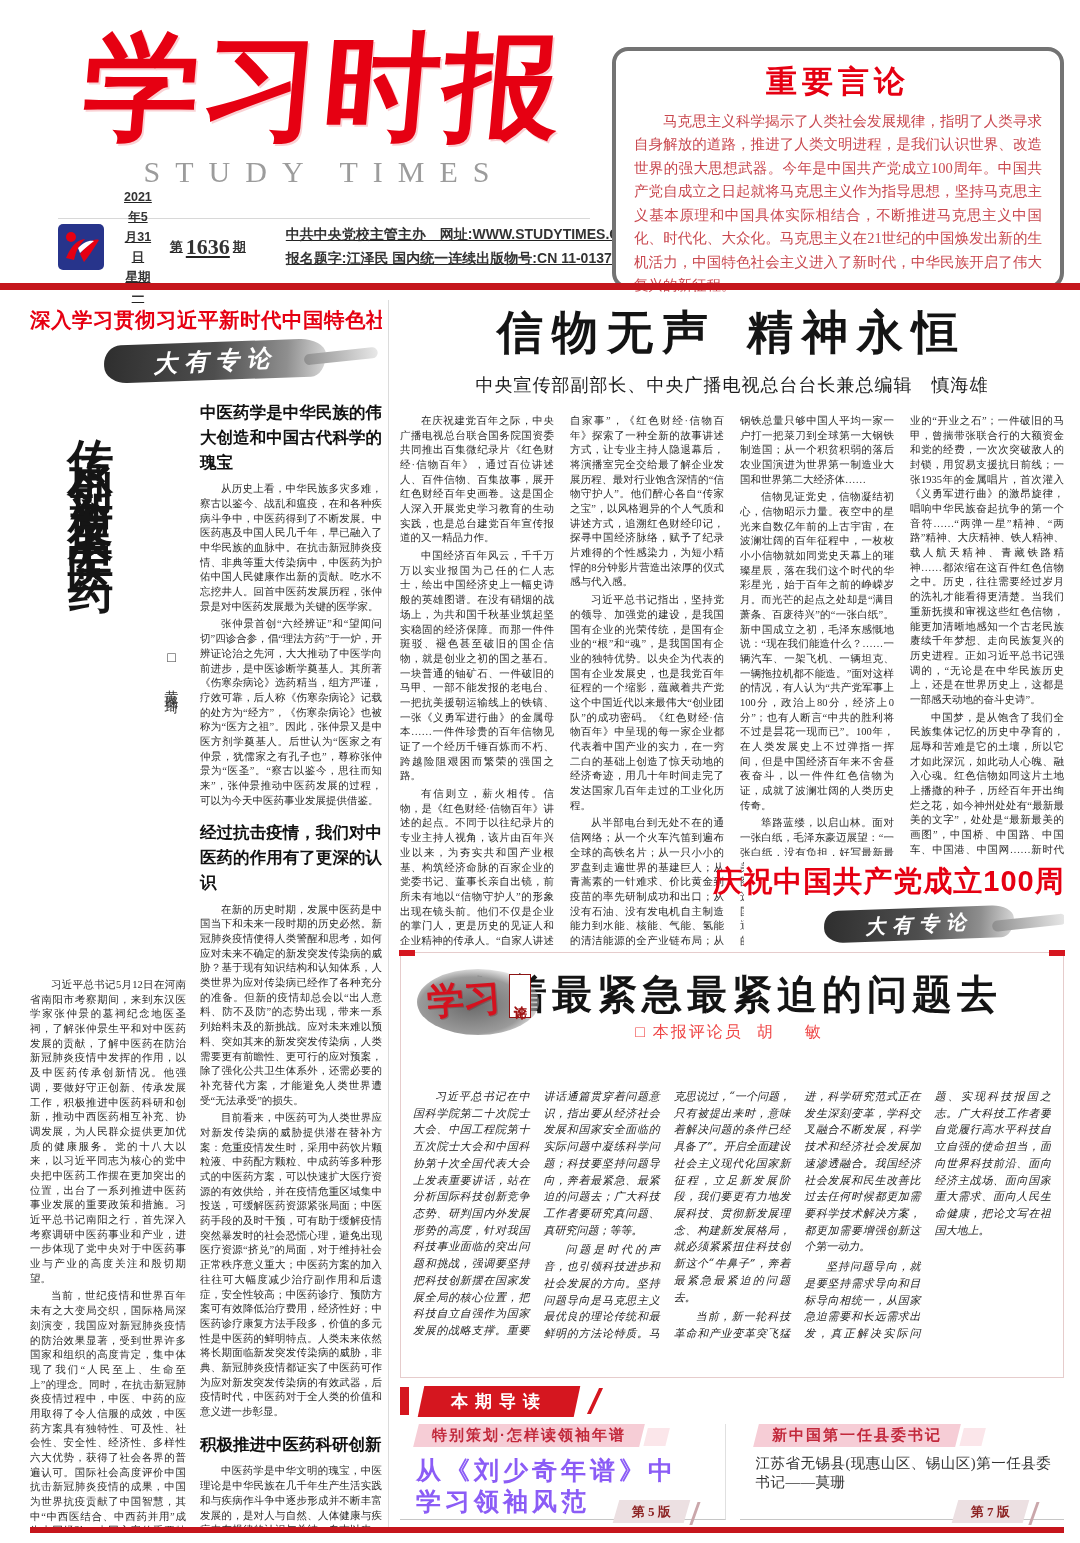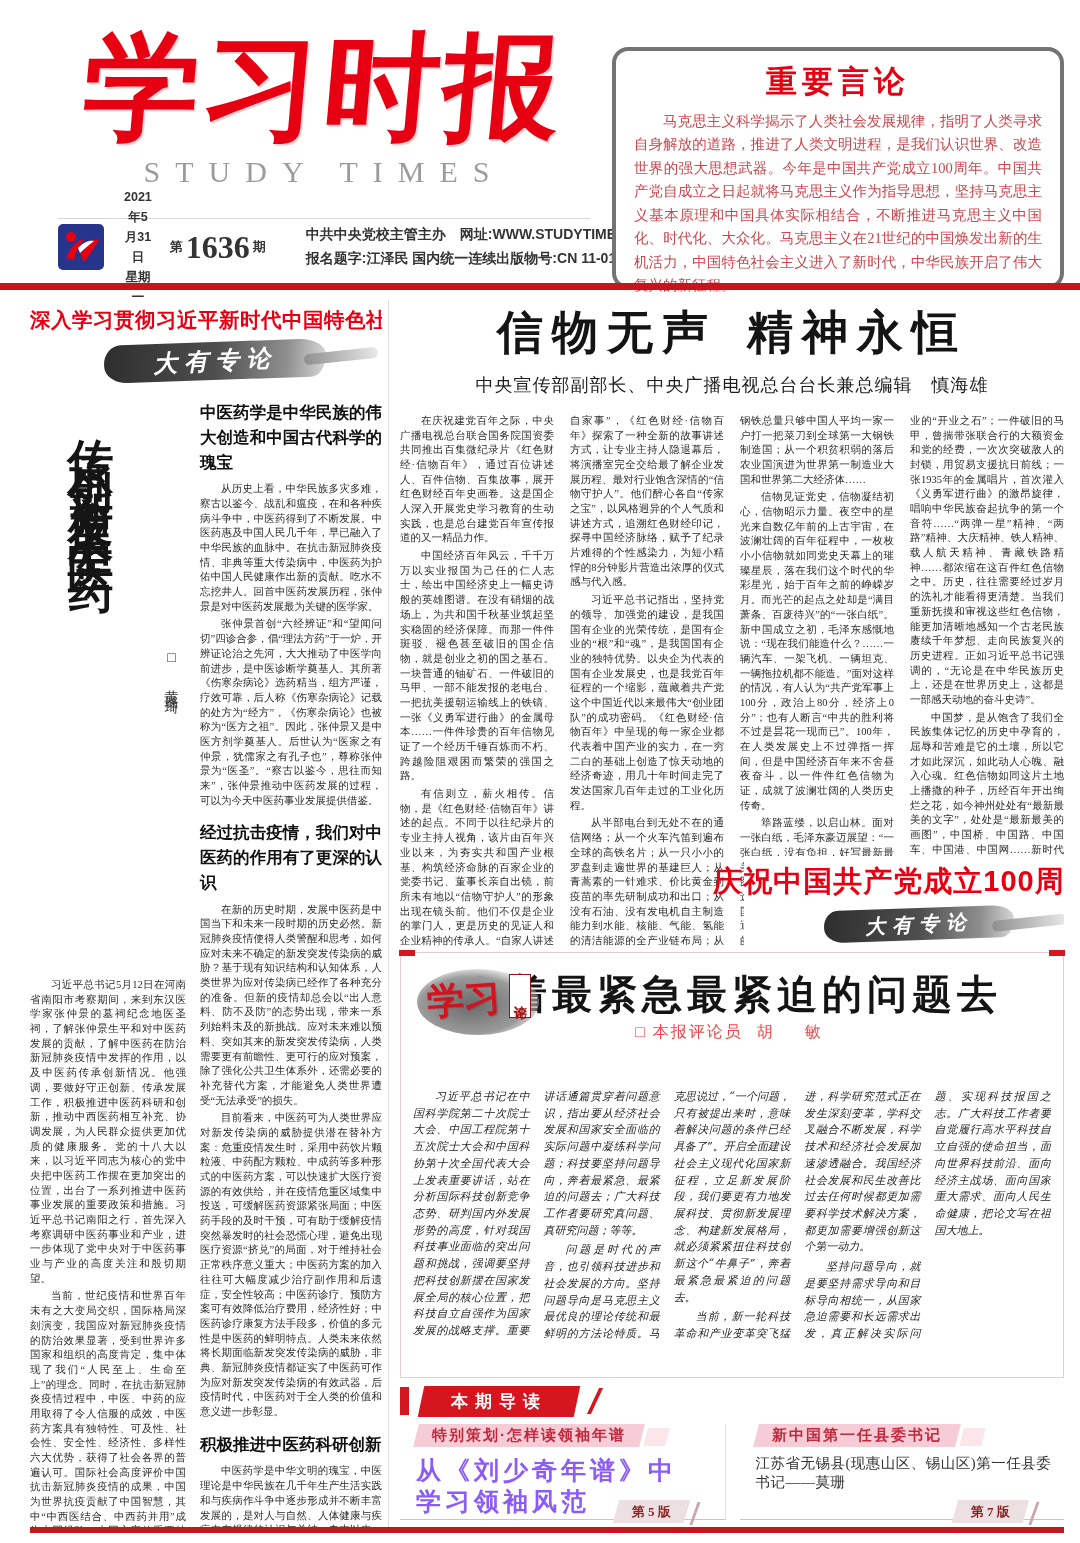--- a/index.html
+++ b/index.html
@@ -5,26 +5,26 @@
   html,body{margin:0;padding:0;background:#f2f2f2;}
   .page{position:relative;width:1080px;height:1543px;background:#fff;margin:0 auto;overflow:hidden;
         font-family:"Liberation Serif","DejaVu Serif",serif;color:#222;}
   
   .mast{position:absolute;left:58px;top:14px;width:532px;height:204px;text-align:center;border-bottom:1px solid #d8d8d8;}
   .mast-cn{font-size:116px;font-weight:900;color:#e60012;line-height:1.25;letter-spacing:4px;
            font-family:"DejaVu Serif",serif;transform:skewX(-5deg);display:inline-block;
            text-shadow:2px 2px 0 rgba(230,0,18,.18);}
   .mast-en{font-size:30px;color:#9c9c9c;letter-spacing:15px;margin-top:-4px;font-family:"Liberation Serif",serif;}
   .dateline{position:absolute;left:58px;top:221px;width:532px;height:52px;display:flex;align-items:center;
-            font-family:"Liberation Sans","DejaVu Sans",sans-serif;}
+            font-family:"Liberation Sans","DejaVu Sans",sans-serif;text-decoration:underline;}
   .dl-logo{width:46px;height:46px;flex:none;margin-right:10px;}
   .dl-date{text-align:center;font-size:12.5px;font-weight:bold;color:#333;line-height:1.6;padding:0 10px;}
   .dl-sep{width:1px;height:36px;background:#b9b9b9;}
   .dl-issue{display:flex;align-items:center;font-size:13px;font-weight:bold;color:#333;padding:0 8px;white-space:nowrap;}
-  .dl-issue .big{font-size:32px;font-family:"Liberation Serif",serif;font-weight:bold;padding:0 3px;text-align:center;}
+  .dl-issue .big{font-size:22px;font-family:"Liberation Serif",serif;font-weight:bold;padding:0 3px;text-align:center;}
   .dl-info{font-size:14px;color:#333;line-height:1.7;padding-left:8px;white-space:nowrap;font-weight:bold;margin-left:24px;}
   .dl-qr{width:46px;height:46px;flex:none;margin-left:6px;}
   
   .remarks{position:absolute;left:612px;top:22px;width:452px;height:242px;border:4px solid #737373;border-radius:16px;
            padding:8px 18px;box-sizing:border-box;background:#fff;margin-top:25px;}
   .remarks h2{margin:2px 0 7px;text-align:center;color:#e60012;font-size:31px;letter-spacing:5px;
               font-family:"Liberation Sans","DejaVu Sans",sans-serif;font-weight:900;}
   .remarks p{margin:0;color:#c9474e;font-size:14.5px;line-height:1.62;text-align:justify;text-indent:2em;}
   .rule-top{position:absolute;left:0;top:283px;width:1080px;height:7px;background:#c5161d;}
   .rule-bottom{position:absolute;left:30px;top:1527px;width:1034px;height:6px;background:#c5161d;}

